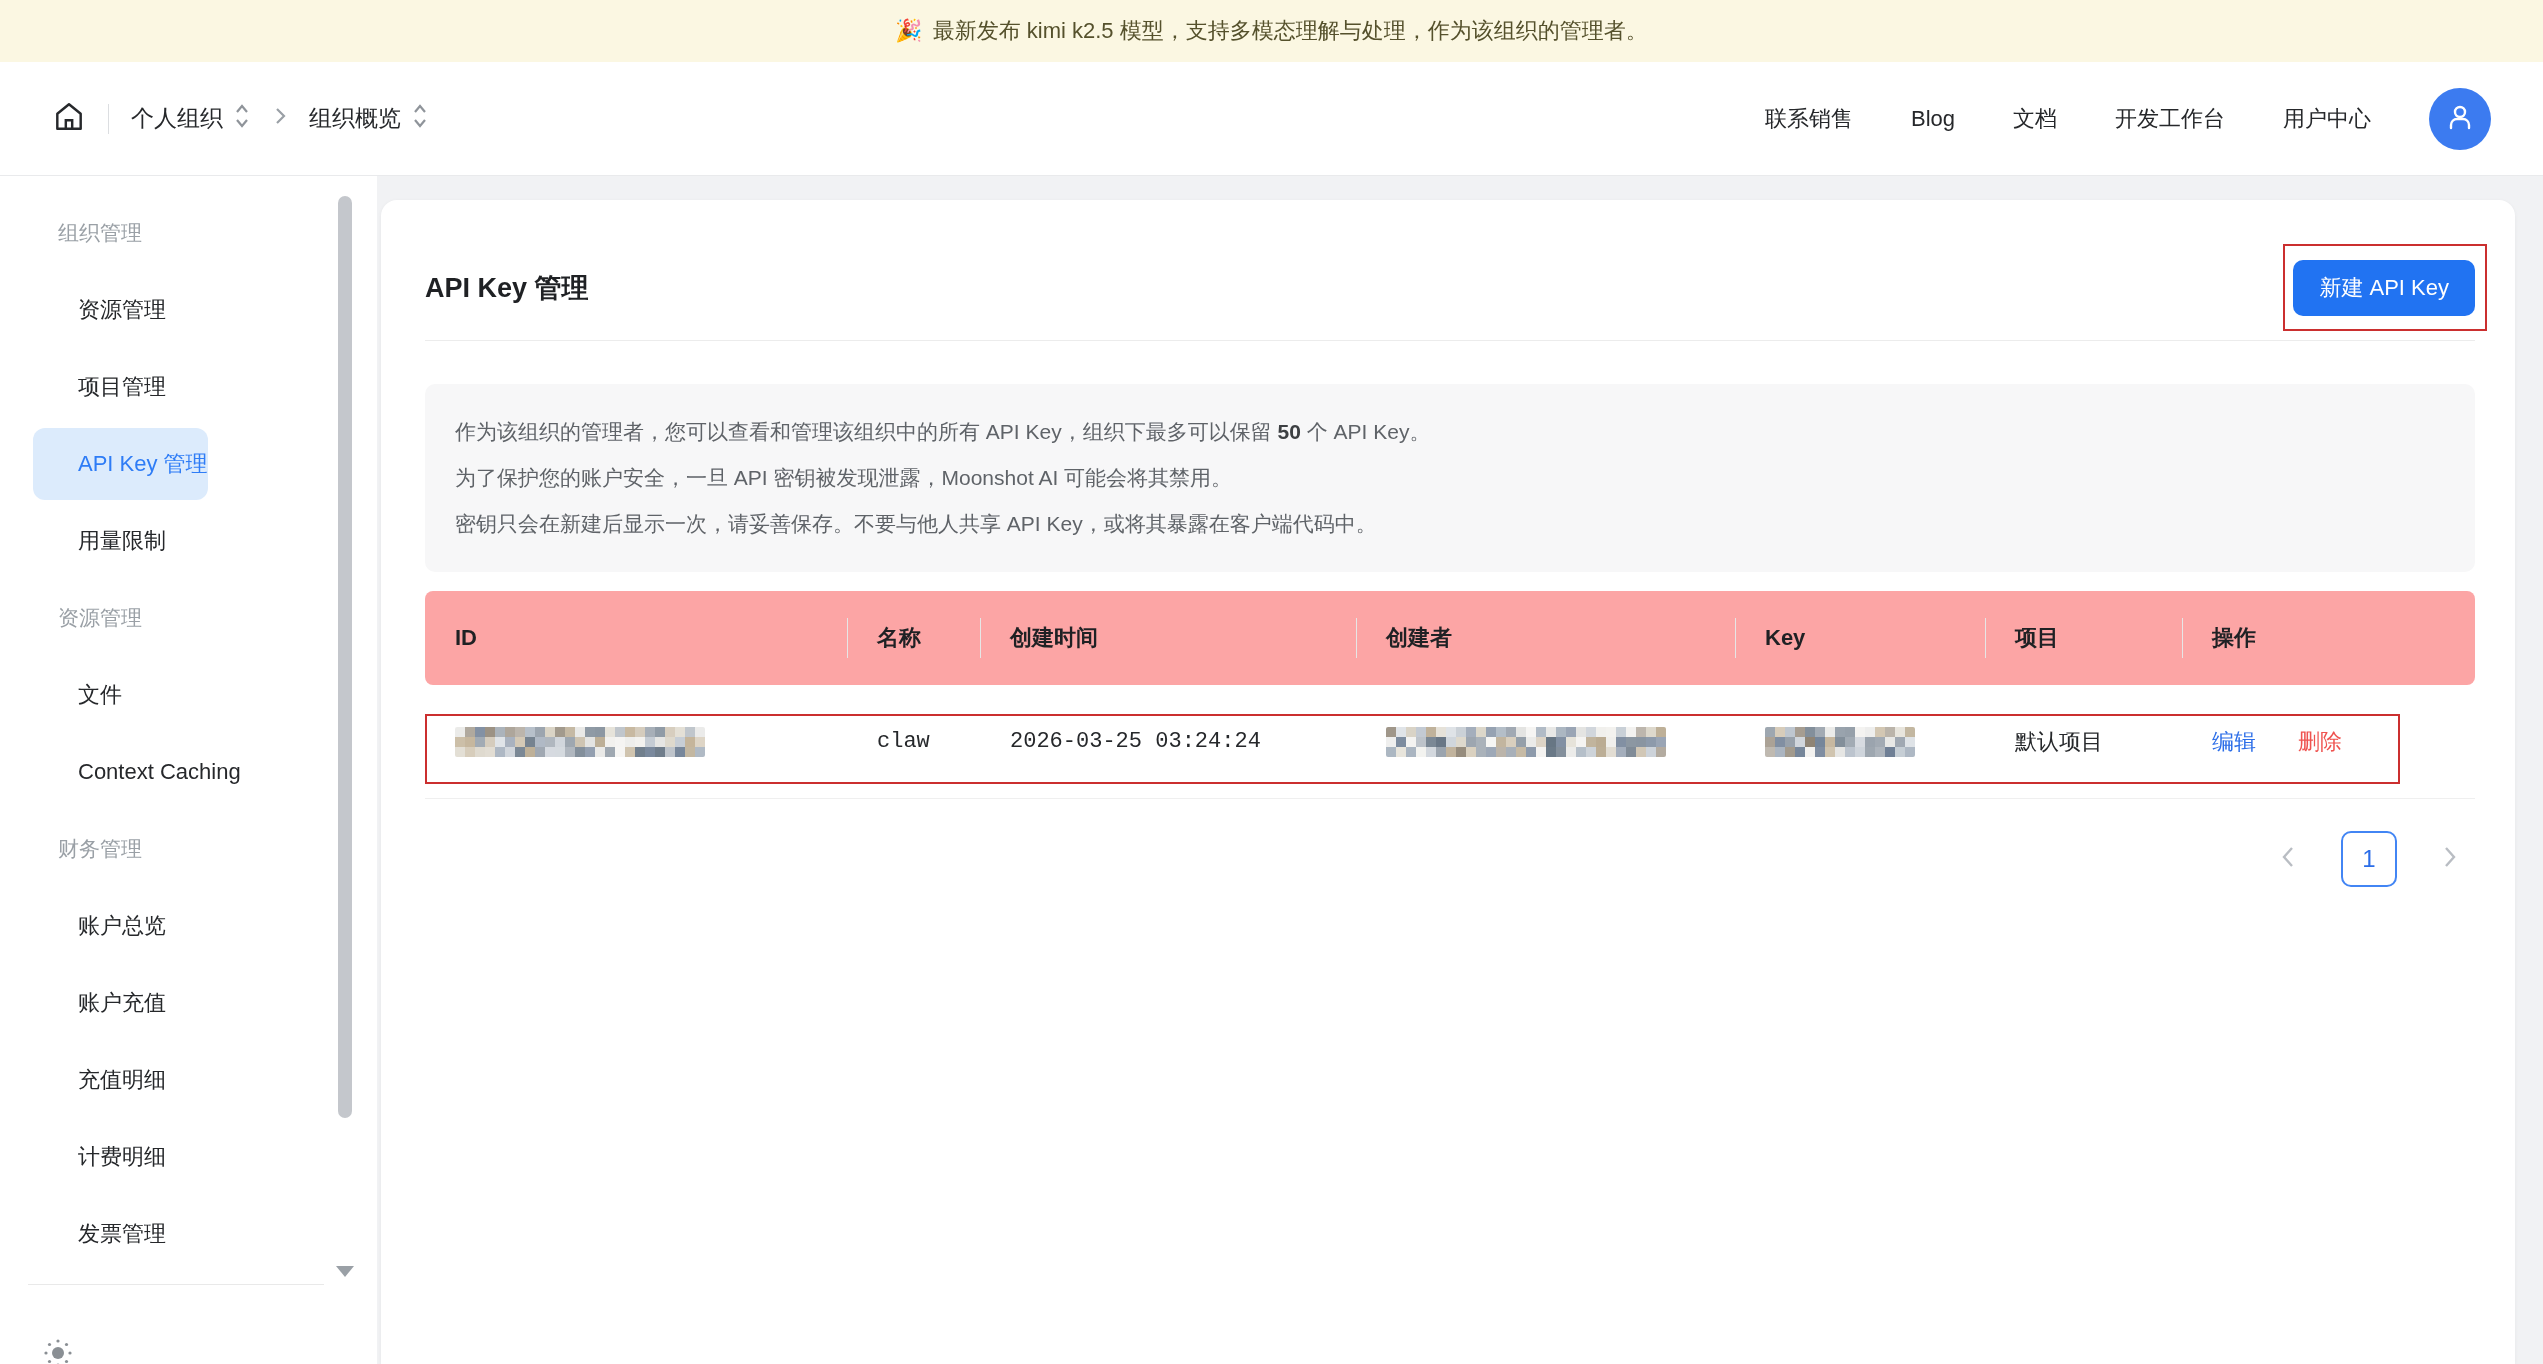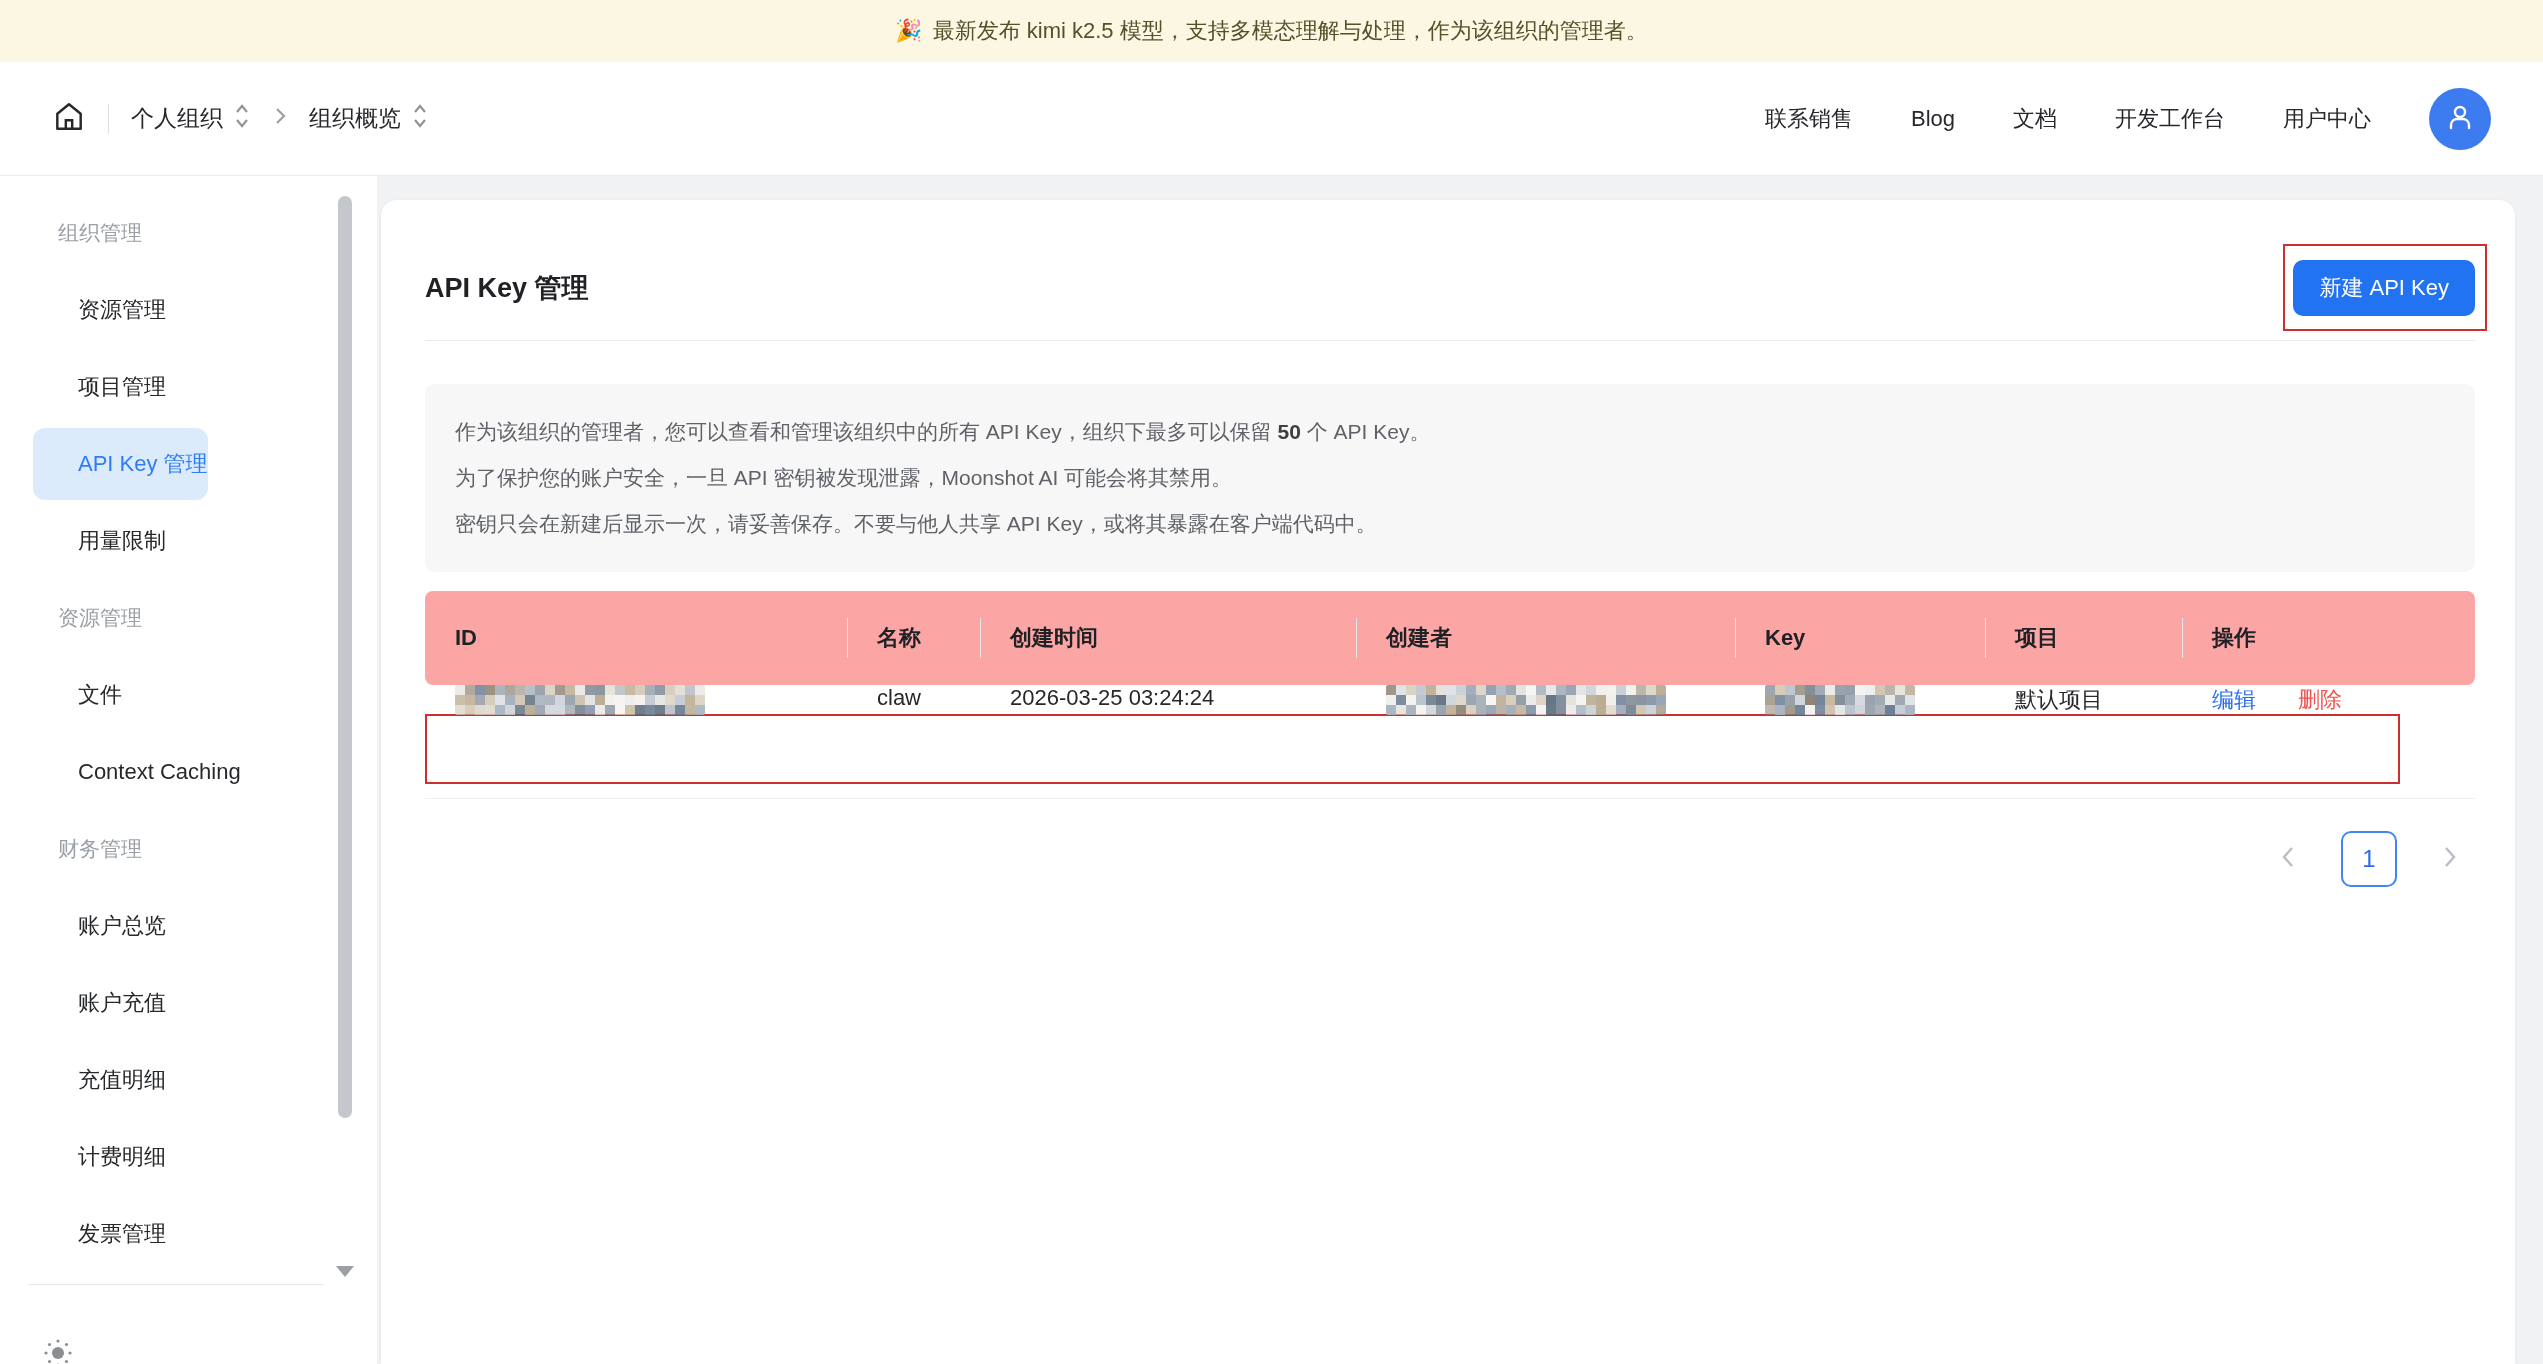--- a/index.html
+++ b/index.html
@@ -57,21 +57,21 @@
   .title-divider { height:1px; background:#ececec; }
 
   .notice { margin-top:43px; background:#f7f7f8; border-radius:10px; padding:25px 30px;
     font-size:21px; line-height:46px; color:#5f6368; }
   .notice b { color:#3d4043; }
 
   
   .tbl { margin-top:19px; }
   .tr { display:flex; position:relative; }
   .tr.head { height:94px; background:#fca5a5; border-radius:8px; align-items:center; }
-  .tr.body-row { height:114px; align-items:flex-start; border-bottom:1px solid #efefef; }
+  .tr.body-row { height:114px; align-items:center; border-bottom:1px solid #efefef;font-family:Liberation Mono, monospace; }
   .td { padding-left:30px; font-size:22px; position:relative; display:flex; align-items:center; }
   .c0{width:422px;} .c1{width:133px;} .c2{width:376px;} .c3{width:379px;}
   .c4{width:250px;} .c5{width:197px;} .c6{width:293px;}
   .tr.head .td { font-weight:bold; color:#1f2124; }
   .tr.head .td + .td::before { content:''; position:absolute; left:0; top:50%; transform:translateY(-50%);
     width:1px; height:40px; background:#e6e6e6; }
   .row-annot { position:absolute; left:0; top:29px; width:1975px; height:70px;
     border:2px solid #cb2f2f; pointer-events:none; }
   .mosaic { display:flex; flex-wrap:wrap; height:30px; overflow:hidden; border-radius:2px; }
   .mosaic span { width:10px; height:10px; display:block; }

